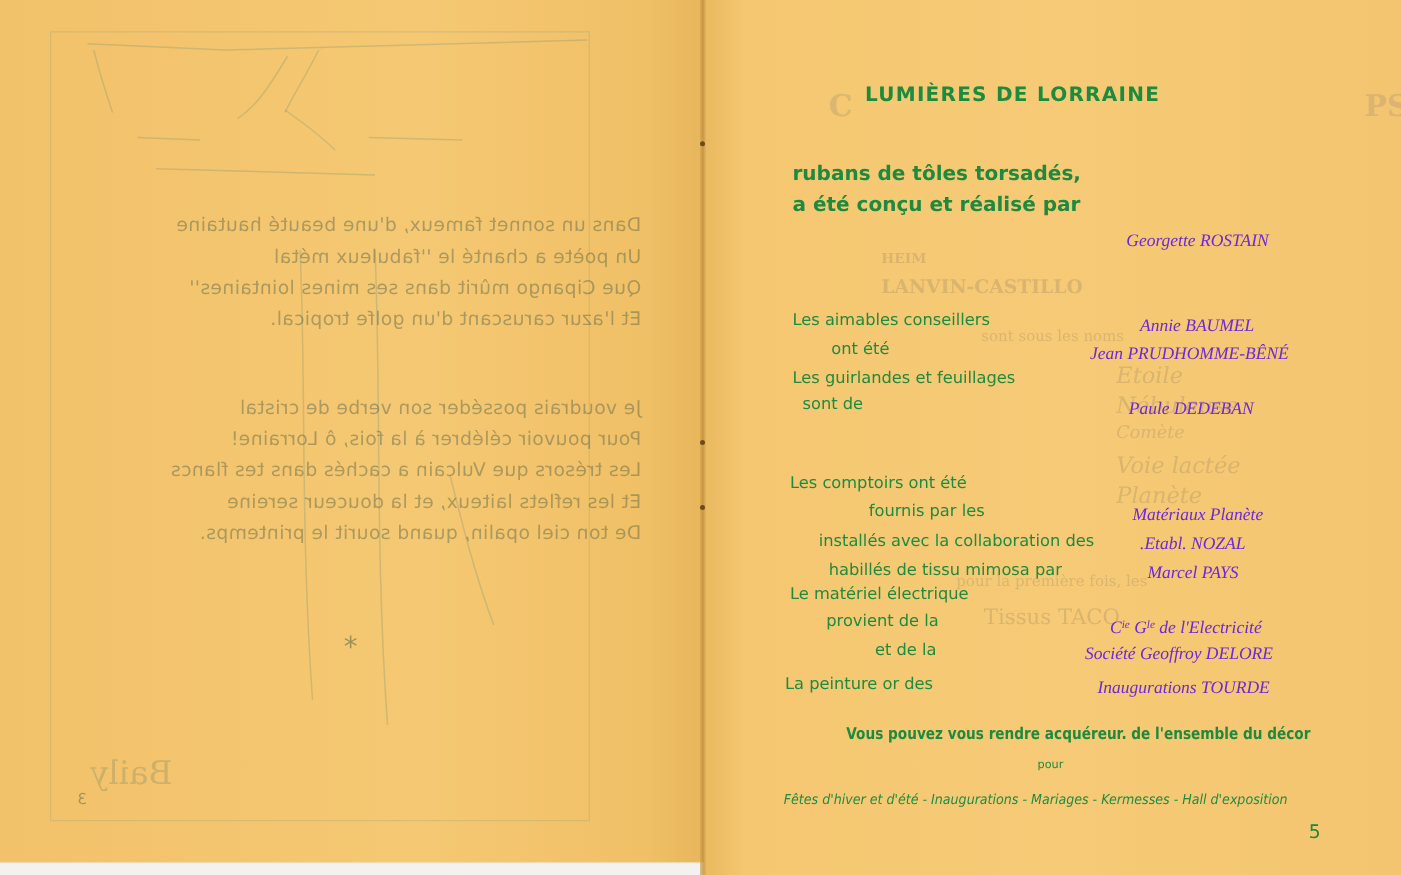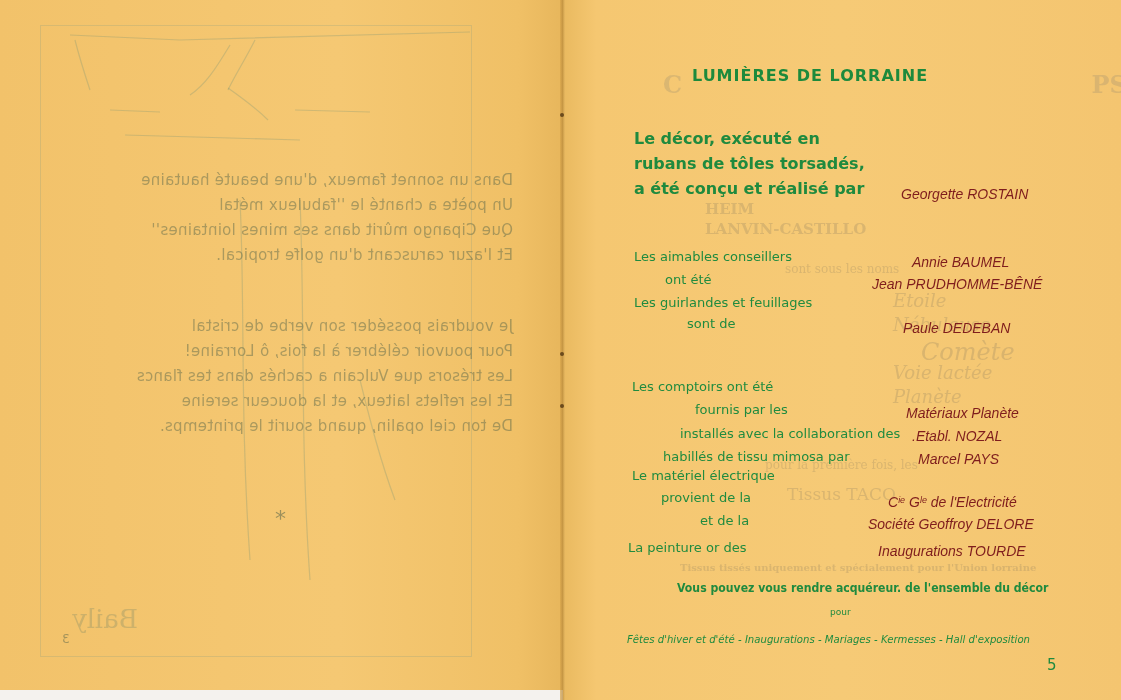--- a/index.html
+++ b/index.html
@@ -83,22 +83,22 @@
       position: absolute; left: 634px; top: 126px;
       font-family: "DejaVu Sans", sans-serif; font-size: 16px; line-height: 25px;
       color: #1f8a3e; font-weight: 600;
     }
     .intro div { white-space: nowrap; }
     .lbl {
       position: absolute; font-size: 13px; color: #208b3f; white-space: nowrap;
       font-family: "DejaVu Sans", sans-serif;
     }
     .name {
-      position: absolute; font-size: 14px; color: #7f1d1d; white-space: nowrap;
-      font-family: Liberation Sans, sans-serif; font-style: italic;
+      position: absolute; font-size: 14px; color: #6d28d9; white-space: nowrap;
+      font-family: Liberation Serif, serif; font-style: italic;
     }
     .name sup { font-size: 9px; vertical-align: 4px; font-style: italic; }
     .offer {
       position: absolute; left: 677px; top: 580px;
       font-family: "DejaVu Sans", sans-serif; font-size: 13px; font-weight: bold;
       color: #1f8a3e; white-space: nowrap; transform: scaleX(0.84); transform-origin: left top;
     }
     .pour {
       position: absolute; left: 830px; top: 607px; font-size: 9px; color: #208b3f;
     }
@@ -151,64 +151,62 @@
     <div class="asterisk">*</div>
     <div class="ghost-sig">Baily</div>
     <div class="left-pagenum">3</div>
   </div>
 
   <div class="bottom-strip"></div>
 
   <div class="page-right"></div>
 
   <div class="ghost-right" style="left:663px;top:70px;font-size:24px;color:rgba(140,130,110,.25);">C&nbsp;&nbsp;&nbsp;&nbsp;&nbsp;&nbsp;&nbsp;&nbsp;&nbsp;&nbsp;&nbsp;&nbsp;&nbsp;&nbsp;&nbsp;&nbsp;&nbsp;&nbsp;&nbsp;&nbsp;&nbsp;&nbsp;&nbsp;&nbsp;&nbsp;&nbsp;&nbsp;&nbsp;&nbsp;&nbsp;&nbsp;&nbsp;&nbsp;&nbsp;&nbsp;&nbsp;&nbsp;&nbsp;&nbsp;&nbsp;&nbsp;&nbsp;&nbsp;&nbsp;&nbsp;&nbsp;&nbsp;&nbsp;&nbsp;PS</div>
-  <div class="ghost-right" style="left:705px;top:200px;font-size:15px;">HEIM</div>
+  <div class="ghost-right" style="left:705px;top:200px;font-size:11px;">HEIM</div>
   <div class="ghost-right" style="left:705px;top:220px;font-size:15px;">LANVIN-CASTILLO</div>
   <div class="ghost-right" style="left:785px;top:262px;font-size:12px;font-weight:normal;">sont sous les noms</div>
   <div class="ghost-right" style="left:893px;top:290px;font-size:18px;font-style:italic;font-weight:normal;">Etoile</div>
   <div class="ghost-right" style="left:893px;top:314px;font-size:18px;font-style:italic;font-weight:normal;">Nébuleuse</div>
-  <div class="ghost-right" style="left:893px;top:338px;font-size:24px;font-style:italic;font-weight:normal;margin-left:28px;">Comète</div>
+  <div class="ghost-right" style="left:893px;top:338px;font-size:14px;font-style:italic;font-weight:normal;">Comète</div>
   <div class="ghost-right" style="left:893px;top:362px;font-size:18px;font-style:italic;font-weight:normal;">Voie lactée</div>
   <div class="ghost-right" style="left:893px;top:386px;font-size:18px;font-style:italic;font-weight:normal;">Planète</div>
   <div class="ghost-right" style="left:765px;top:458px;font-size:12px;font-weight:normal;">pour la première fois, les</div>
   <div class="ghost-right" style="left:787px;top:484px;font-size:17px;font-weight:normal;text-align:center;">Tissus TACO</div>
-  <div class="ghost-right" style="left:680px;top:562px;font-size:10px;">Tissus tissés uniquement et spécialement pour l'Union lorraine</div>
 
   <div class="gutter"></div>
   <div class="staple" style="top:113px;"></div>
   <div class="staple" style="top:352px;"></div>
   <div class="staple" style="top:404px;"></div>
 
   <div class="title">LUMIÈRES DE LORRAINE</div>
 
   <div class="intro">
-    <div>Le décor, exécuté en</div>
     <div>rubans de tôles torsadés,</div>
     <div>a été conçu et réalisé par</div>
   </div>
 
   <div class="name" style="left:901px;top:186px;">Georgette ROSTAIN</div>
 
   <div class="lbl" style="left:634px;top:249px;">Les aimables conseillers</div>
   <div class="name" style="left:912px;top:254px;">Annie BAUMEL</div>
 
   <div class="lbl" style="left:665px;top:272px;">ont été</div>
   <div class="name" style="left:872px;top:276px;">Jean PRUDHOMME-BÊNÉ</div>
 
   <div class="lbl" style="left:634px;top:295px;">Les guirlandes et feuillages</div>
 
-  <div class="lbl" style="left:687px;top:316px;">sont de</div>
+  <div class="lbl" style="left:642px;top:316px;">sont de</div>
   <div class="name" style="left:903px;top:320px;">Paule DEDEBAN</div>
 
   <div class="lbl" style="left:632px;top:379px;">Les comptoirs ont été</div>
 
   <div class="lbl" style="left:695px;top:402px;text-align:center;">fournis par les</div>
   <div class="name" style="left:906px;top:405px;">Matériaux Planète</div>
 
-  <div class="lbl" style="left:680px;top:426px;">installés avec la collaboration des</div>
+  <div class="lbl" style="left:655px;top:426px;">installés avec la collaboration des</div>
   <div class="name" style="left:912px;top:428px;">.Etabl. NOZAL</div>
 
   <div class="lbl" style="left:663px;top:449px;">habillés de tissu mimosa par</div>
   <div class="name" style="left:918px;top:451px;">Marcel PAYS</div>
 
   <div class="lbl" style="left:632px;top:468px;">Le matériel électrique</div>
 
   <div class="lbl" style="left:661px;top:490px;">provient de la</div>
   <div class="name" style="left:888px;top:494px;"><span>C</span><sup>ie</sup><span> G</span><sup>le</sup><span> de l'Electricité</span></div>
 

